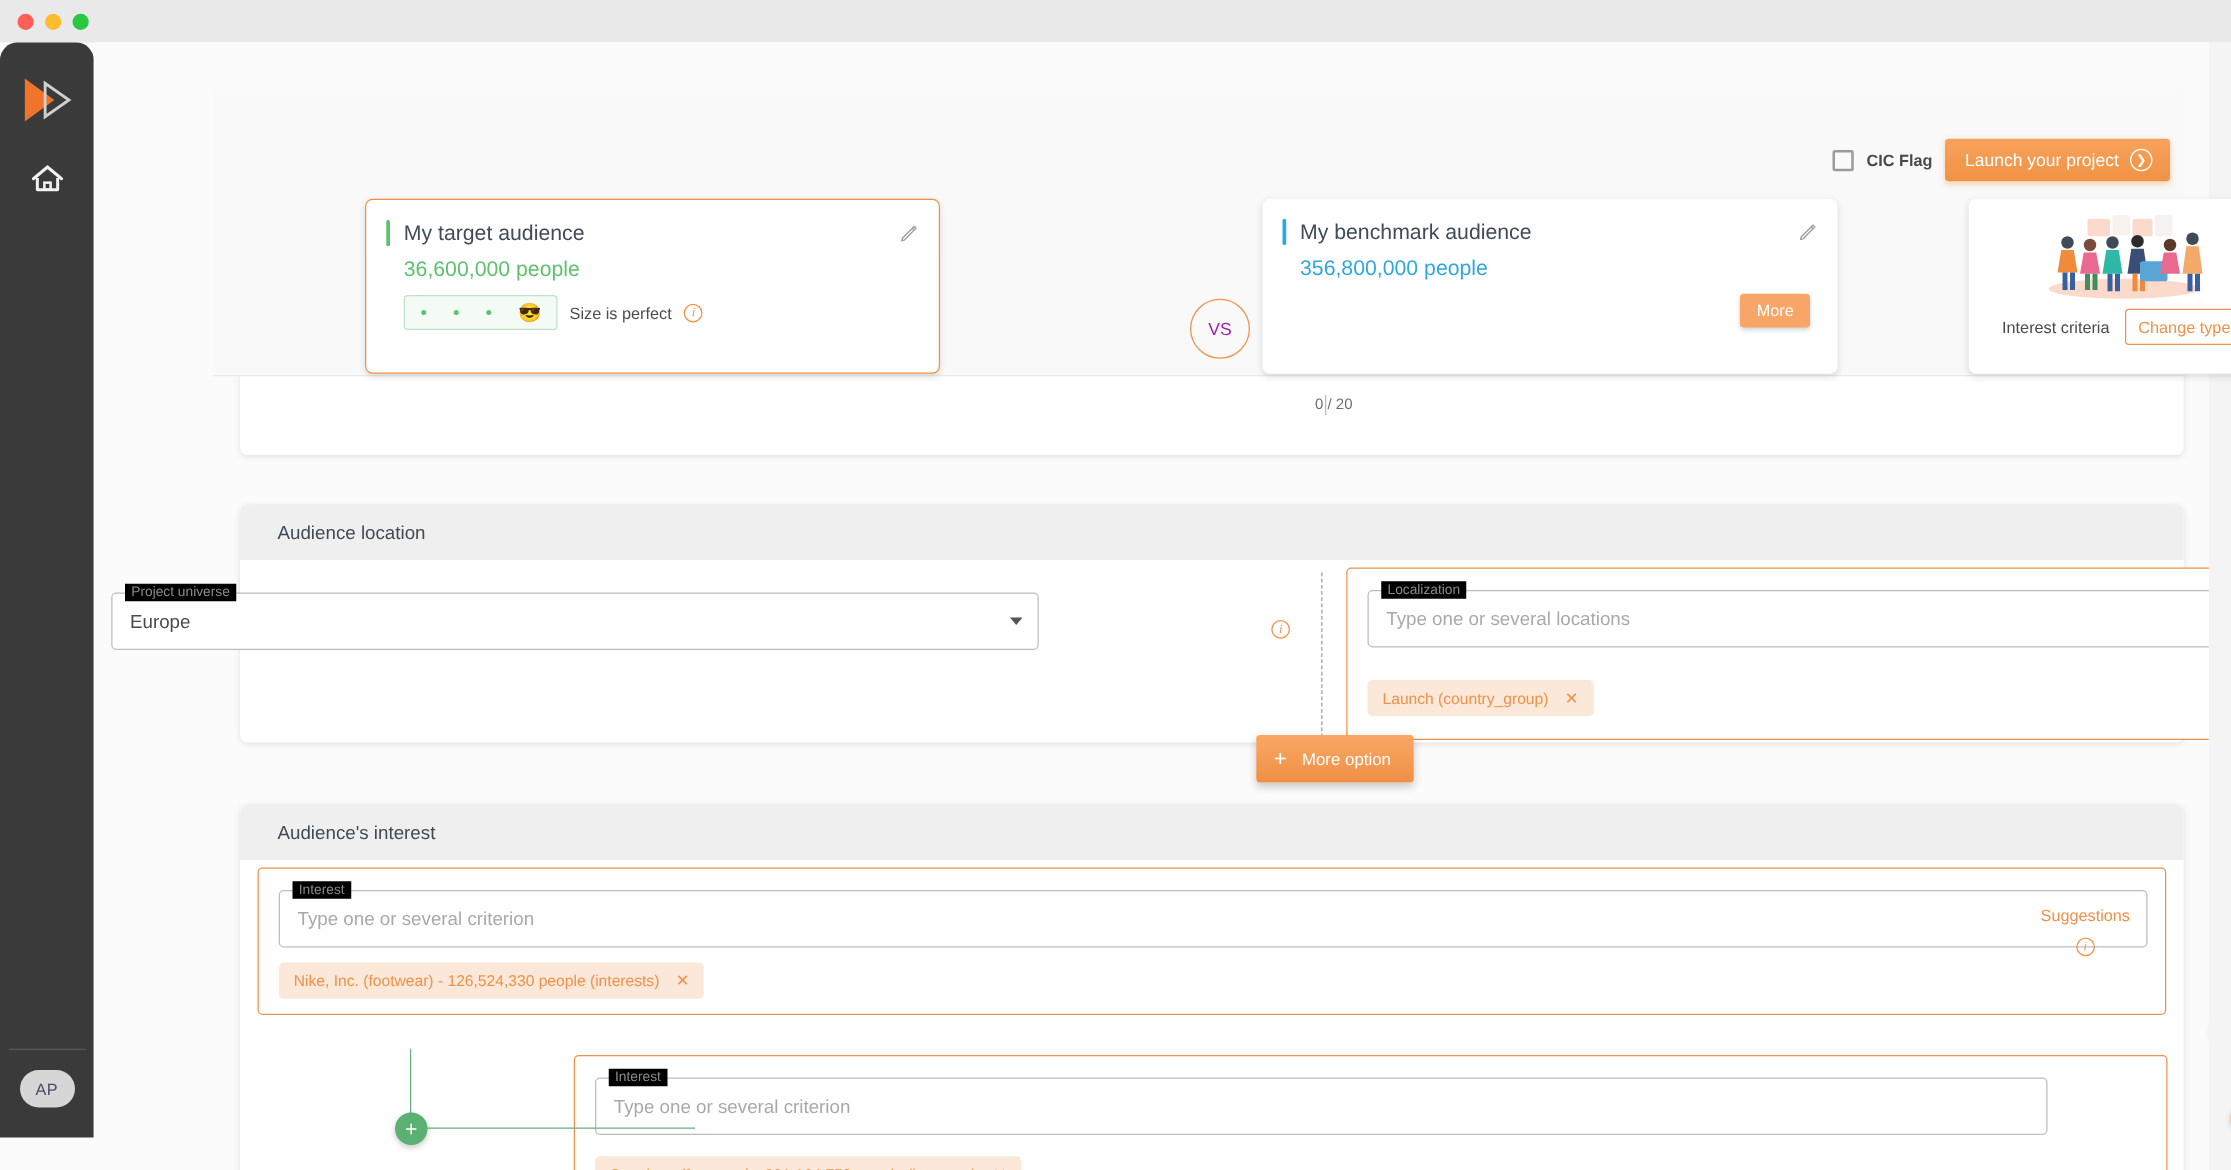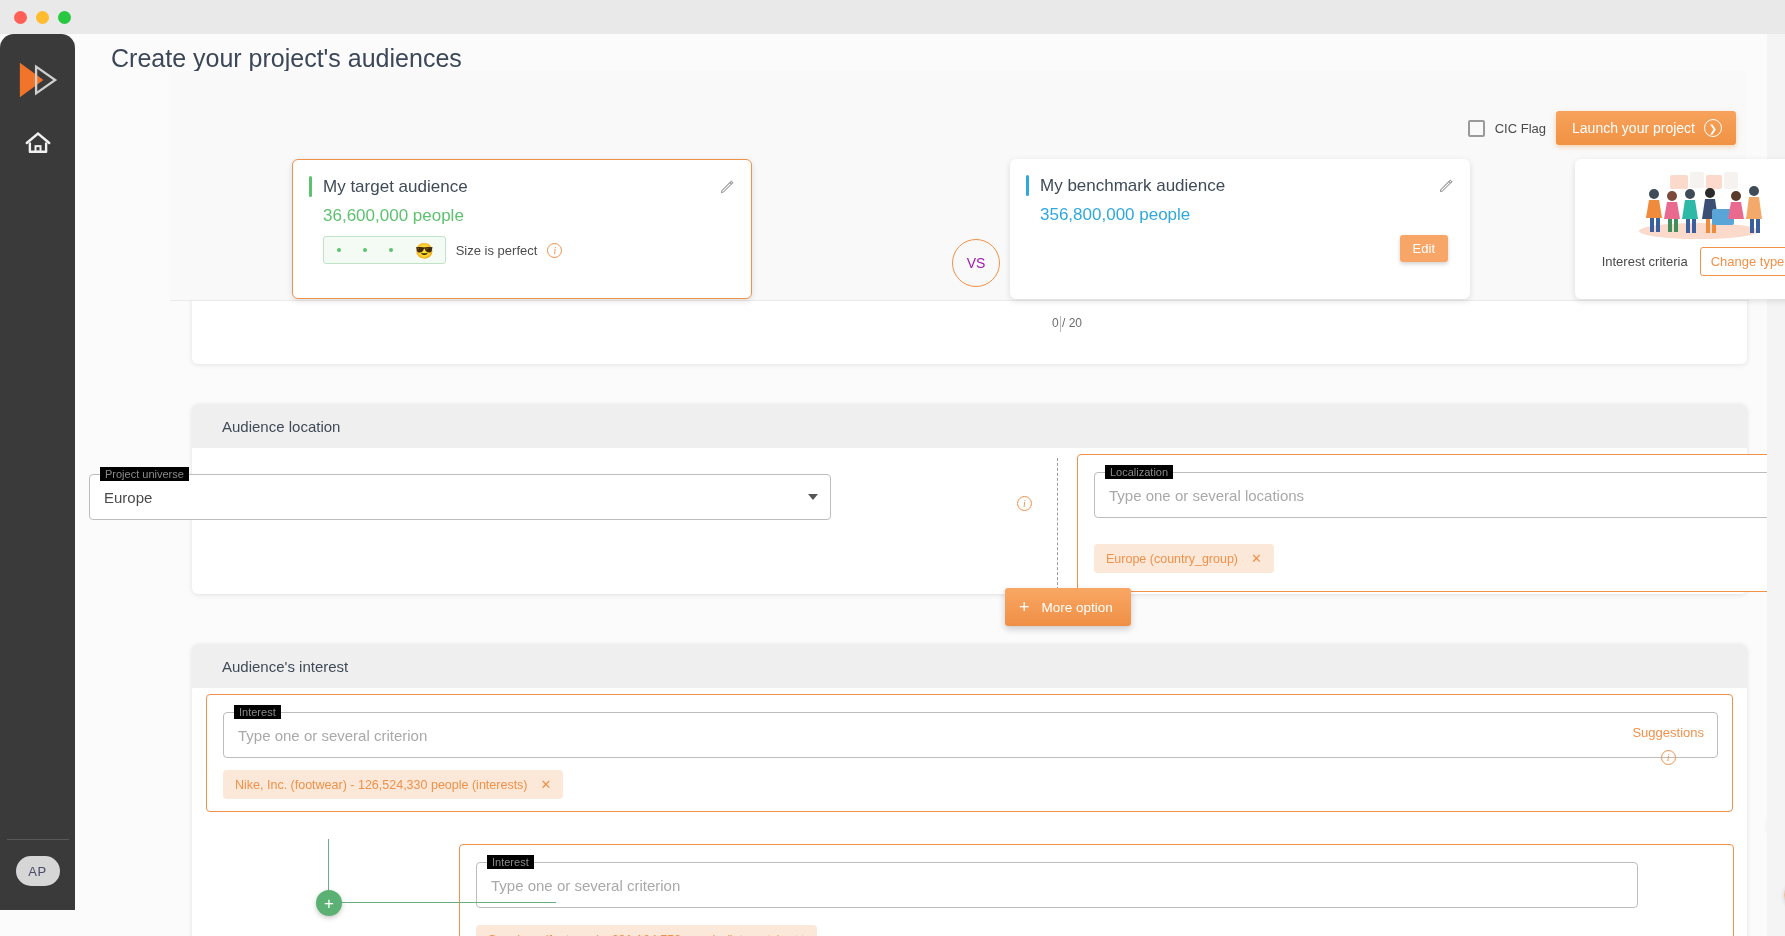--- a/index.html
+++ b/index.html
@@ -70,21 +70,21 @@
     z-index: 40;
   }
   .launch-row {
     position: absolute; right: 11px; top: 40px;
     display: flex; align-items: center; gap: 10px;
   }
   .cic-check {
     width: 17px; height: 17px; border: 2px solid #9a9a9a;
     border-radius: 2px; background: transparent; cursor: pointer;
   }
-  .cic-label { font-size: 13px; color: #4a4a4a; }
+  .cic-label { font-size: 13px; color: #4a4a4a; font-weight: bold; }
   .btn-launch {
     background: linear-gradient(180deg,#f7a25c,#f09243);
     color: #fff; border: none; border-radius: 3px;
     font-size: 14px; padding: 8px 14px 8px 16px;
     display: flex; align-items: center; gap: 9px;
     box-shadow: 0 2px 5px rgba(240,146,67,.4);
     cursor: pointer; font-family: inherit;
   }
   .circ-arrow {
     width: 18px; height: 18px; border-radius: 50%;
@@ -318,21 +318,20 @@
       <path d="M5.5 11.5 V19 H18.5 V11.5" fill="none" stroke="#f2f2f2" stroke-width="1.9" stroke-linejoin="round"></path>
       <rect x="10" y="14.5" width="4" height="4.5" fill="none" stroke="#f2f2f2" stroke-width="1.6"></rect>
     </svg>
     <div class="sidebar-spacer"></div>
     <div class="sidebar-divider"></div>
     <div class="avatar">AP</div>
   </div>
 
   <div class="main">
 
-    <div class="page-title">Create your project's audiences</div>
 
     <div class="behind-panel"></div>
     <div class="behind-text">0 / 20</div>
     <div class="behind-tick"></div>
 
     <div class="summary-bar">
 
       <div class="launch-row">
         <span class="cic-check"></span>
         <span class="cic-label">CIC Flag</span>
@@ -369,21 +368,21 @@
       <div class="card card-bench">
         <div class="card-head">
           <span class="accent-bar accent-blue"></span>
           <span class="card-title">My benchmark audience</span>
           <svg class="pencil-icon" viewBox="0 0 16 16">
             <path d="M2 12.4 L10.6 3.8 L12.2 5.4 L3.6 14 L1.6 14.4 Z" fill="none" stroke="#666" stroke-width="1.1"></path>
             <path d="M10.6 3.8 L12.1 2.3 L13.7 3.9 L12.2 5.4" fill="none" stroke="#666" stroke-width="1.1"></path>
           </svg>
         </div>
         <div class="card-count count-blue">356,800,000 people</div>
-        <button class="btn-edit">Edit</button>
+        <button class="btn-edit">More</button>
       </div>
 
       <div class="card card-type">
         <svg class="type-illus" width="150" height="72" viewBox="0 0 150 72">
           <ellipse cx="75" cy="62" rx="60" ry="8" fill="#fbd9cb"></ellipse>
           <rect x="46" y="6" width="18" height="14" rx="2" fill="#fbd9cb"></rect>
           <rect x="66" y="3" width="14" height="16" rx="2" fill="#f6f2ef"></rect>
           <rect x="82" y="6" width="16" height="14" rx="2" fill="#fbd9cb"></rect>
           <rect x="100" y="3" width="14" height="17" rx="2" fill="#f6f2ef"></rect>
           <circle cx="30" cy="25" r="5" fill="#3f4b57"></circle>
@@ -429,21 +428,21 @@
 
     <div class="loc-block">
       <div class="field loc-input-wrap">
         <div class="field-box">
           <span class="field-placeholder">Type one or several locations</span>
         </div>
         <span class="field-legend">Localization</span>
       </div>
 
       <div class="chip loc-chip">
-        <span>Europe (country_group)</span>
+        <span>Launch (country_group)</span>
         <span class="chip-x">✕</span>
       </div>
     </div>
 
     <button class="btn-remove loc-remove">−</button>
 
     <button class="btn-more">
       <span class="plus-glyph">+</span>
       <span>More option</span>
     </button>

